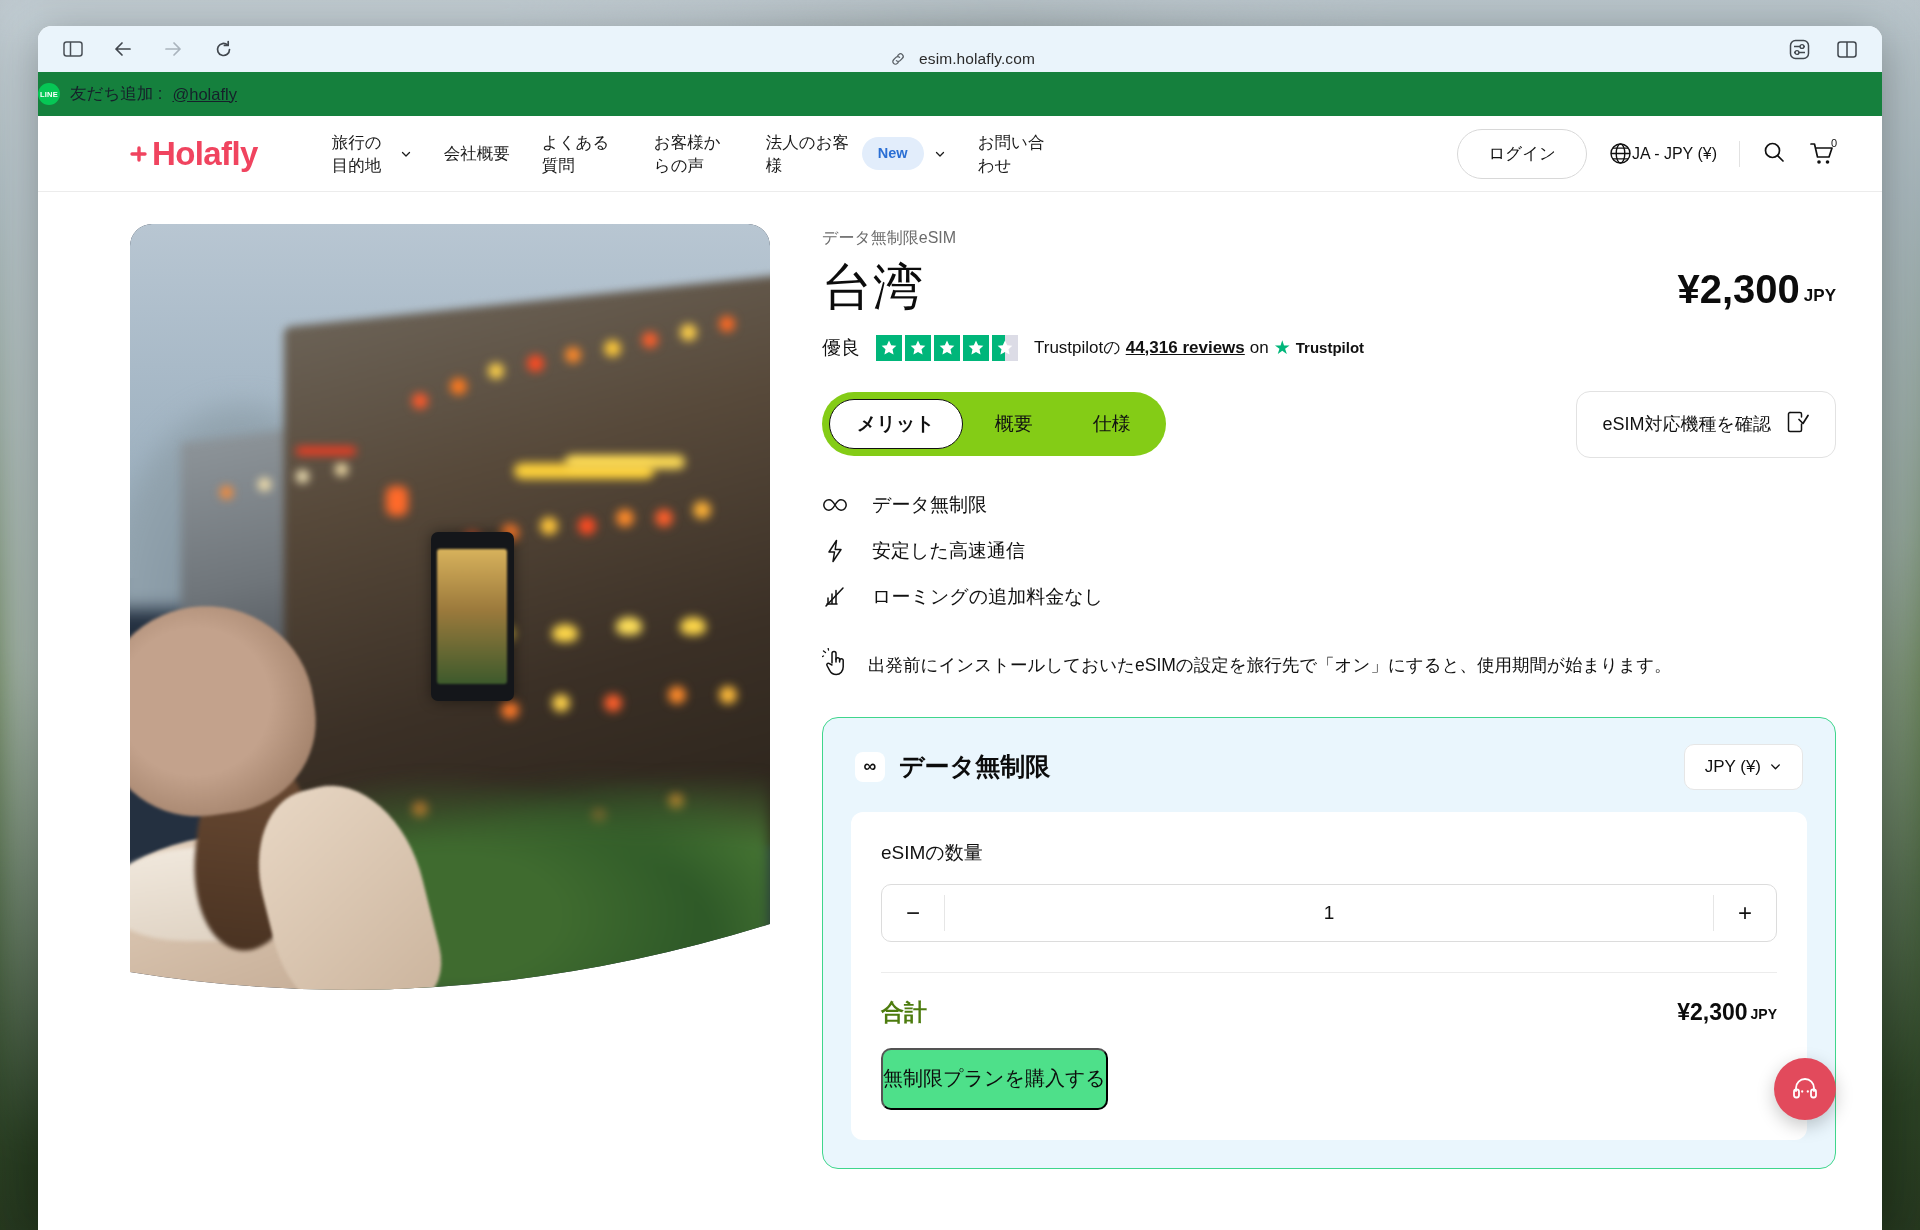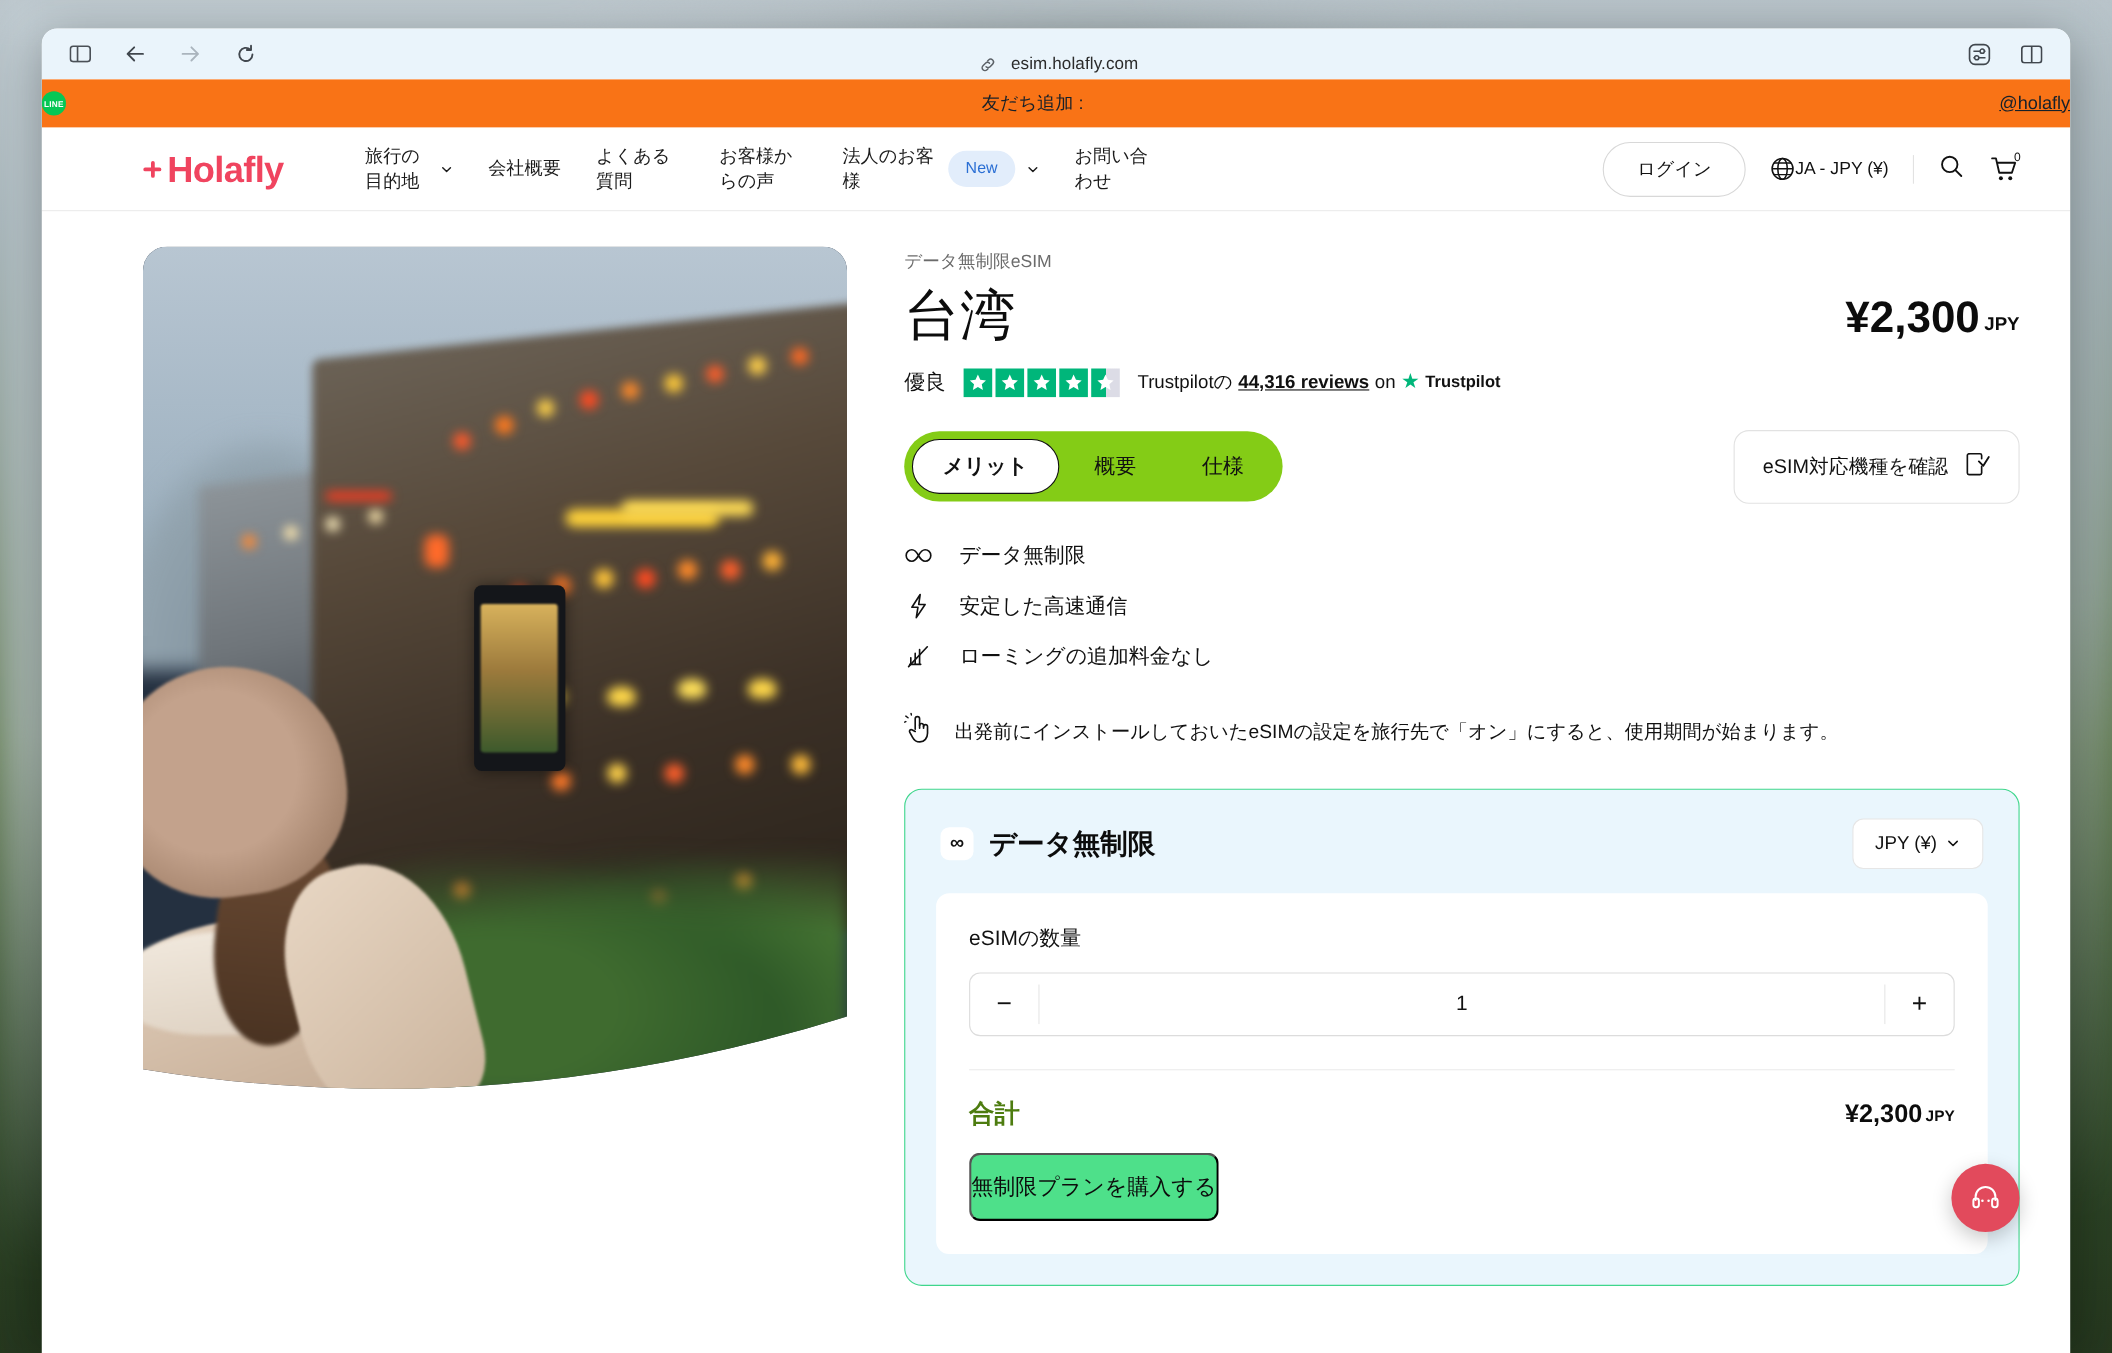--- a/index.html
+++ b/index.html
@@ -57,22 +57,22 @@
   }
   .addr-inner { display:flex; align-items:center; gap:8px; pointer-events:auto; }
   .addr-txt { font-size: 15.5px; color: #2b2b2b; letter-spacing: .1px; }
   .tb-right { margin-left: auto; display: flex; align-items: center; gap: 22px; }
 
   
   .page { width: 100%; height: calc(100% - 46px); background: #fff; overflow: hidden; position: relative; }
 
   
   .line-bar {
-    height: 44px; background: #f97316;
-    display: flex; align-items: center; justify-content: space-between; gap: 10px;
+    height: 44px; background: #15803d;
+    display: flex; align-items: center; justify-content: flex-start; gap: 10px;
     font-size: 16.5px; color: #16202a;
   }
   .line-ic {
     width: 22px; height: 22px; border-radius: 50%;
     background: #06c755; color: #fff;
     display: flex; align-items: center; justify-content: center;
     font-size: 7.5px; font-weight: 700; letter-spacing: .2px;
   }
   .line-link { text-decoration: underline; color: #16202a; }
 
@@ -88,21 +88,21 @@
   .nav-item {
     font-size: 16.5px; color: #1b1b1b; line-height: 1.35;
     max-width: 112px; padding: 0 16px; position: relative;
     display: flex; align-items: center; gap: 10px;
   }
   .nav-item .lbl { display: block; }
   .chev { width: 12px; height: 12px; flex: none; color: #1b1b1b; }
   .badge-new {
     background: #e2edfb; color: #2b6fd4;
     font-size: 14.5px; border-radius: 999px;
-    padding: 7px 16px; white-space: nowrap;
+    padding: 7px 16px; white-space: nowrap; font-weight: bold;
   }
   .hdr-right { margin-left: auto; display: flex; align-items: center; gap: 22px; }
   .btn-login {
     border: 1px solid #d8d8d8; border-radius: 999px;
     padding: 13px 30px; font-size: 16.5px; color: #111; background:#fff;
     white-space: nowrap;
     font-family: Liberation Mono, monospace;
   }
   .lang { display: flex; align-items: center; font-size: 16px; color: #111; white-space: nowrap; }
   .vdiv { width: 1px; height: 26px; background: #e2e2e2; }

